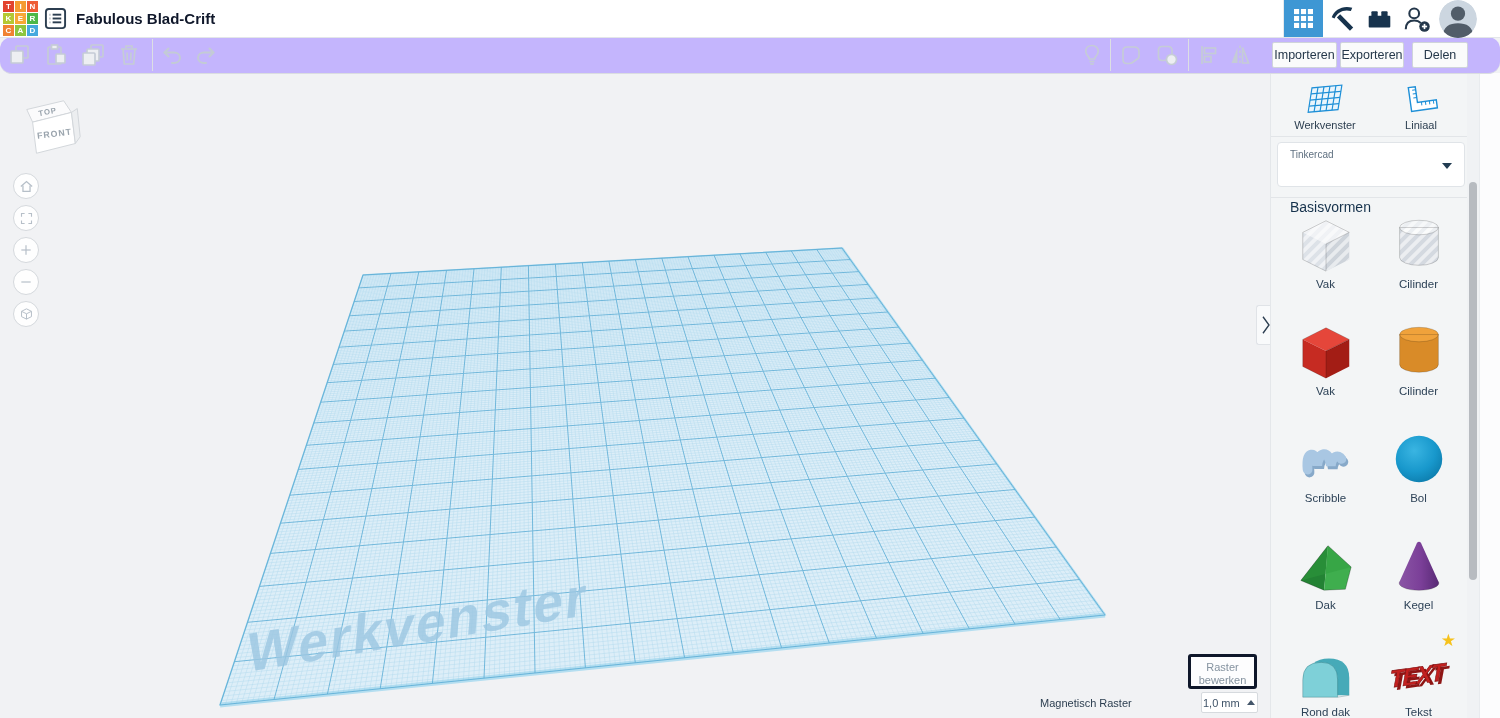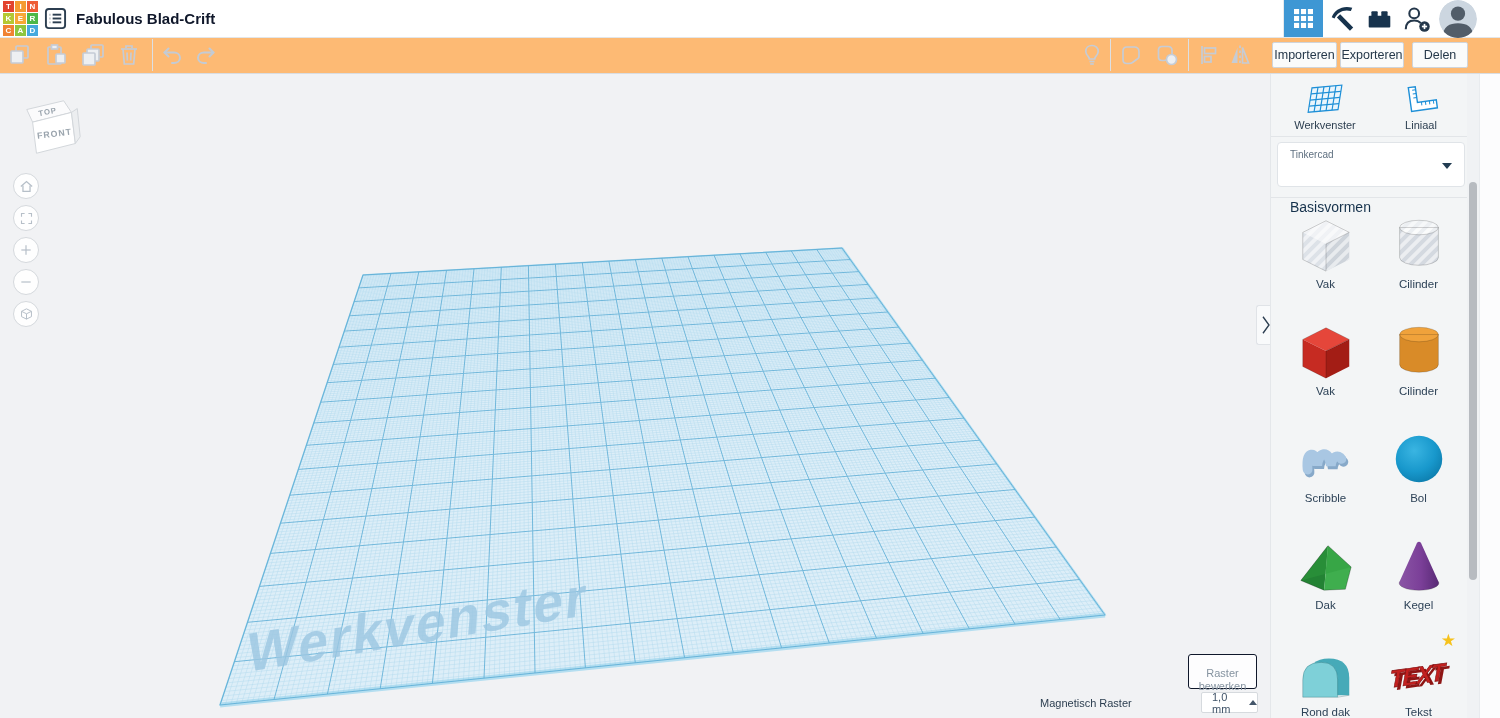--- a/index.html
+++ b/index.html
@@ -14,43 +14,43 @@
   .listbtn{position:absolute;left:44px;top:7px;width:23px;height:23px;cursor:pointer;}
   .apptitle{position:absolute;left:76px;top:0;height:37px;line-height:37px;font-size:15px;
     font-weight:bold;color:#0f172a;}
   .tb-div{position:absolute;top:0;width:1px;height:37px;background:#e6e9ec;}
   .appgrid-btn{position:absolute;left:1284px;top:0;width:39px;height:37px;background:#3e97d4;
     display:flex;align-items:center;justify-content:center;cursor:pointer;}
   .top-ic{position:absolute;top:5px;cursor:pointer;}
   .avatar{position:absolute;left:1439px;top:0px;width:38px;height:38px;border-radius:50%;
     overflow:hidden;cursor:pointer;}
   
-  .toolbar{position:absolute;left:0;top:37px;width:1500px;height:36px;background:#fdba74;
-    border-bottom:1px solid #dadde1;z-index:25;}
+  .toolbar{position:absolute;left:0;top:37px;width:1500px;height:36px;background:#c4b5fd;
+    border-bottom:1px solid #dadde1;z-index:25;border-radius:12px;}
   .tool-ic{position:absolute;top:6px;width:24px;height:24px;cursor:pointer;}
   .tool-div{position:absolute;top:2px;width:1px;height:32px;background:#dcdfe3;}
   .tbtn{position:absolute;top:5px;height:26px;background:#fafbfb;border:1px solid #cfd4da;
     border-radius:2px;font-size:12.5px;color:#25384a;display:flex;align-items:center;
     justify-content:center;cursor:pointer;box-sizing:border-box;}
   
   .canvas{position:absolute;left:0;top:73px;width:1270px;height:645px;background:#f1f2f4;}
   #scene{position:absolute;left:0;top:-73px;width:1500px;height:718px;}
   .viewcube{position:absolute;left:18px;top:20px;width:70px;height:68px;cursor:pointer;}
   .navcol{position:absolute;left:13px;top:100px;}
   .navbtn{width:26px;height:26px;border-radius:50%;background:rgba(255,255,255,.9);
     border:1px solid #d5d9dd;margin-bottom:6px;display:flex;align-items:center;
     justify-content:center;cursor:pointer;box-sizing:border-box;}
   .rasterbtn{position:absolute;left:1188px;top:581px;width:69px;height:35px;background:#fdfdfe;
-    border:1px solid #0f172a;border-radius:3px;font-size:11px;line-height:13px;color:#8593a0;
-    text-align:center;padding-top:12px;box-sizing:border-box;cursor:pointer;}
+    border:3px solid #0f172a;border-radius:3px;font-size:11px;line-height:13px;color:#8593a0;
+    text-align:center;padding-top:4px;box-sizing:border-box;cursor:pointer;}
   .snaplabel{position:absolute;left:1040px;top:624px;width:157px;
     font-size:11px;color:#2c3e50;}
   .snapdrop{position:absolute;left:1201px;top:619px;width:57px;height:21px;background:#fff;
     border:1px solid #d6dade;border-radius:2px;font-size:11px;color:#3f5368;
-    display:flex;align-items:center;padding-left:10px;box-sizing:border-box;cursor:pointer;}
+    display:flex;align-items:center;padding-left:1px;box-sizing:border-box;cursor:pointer;}
   .caret-up{width:0;height:0;border-left:4px solid transparent;border-right:4px solid transparent;
     border-bottom:5px solid #44566a;margin-left:7px;}
   .caret-down{position:absolute;right:12px;top:20px;width:0;height:0;border-left:5px solid transparent;
     border-right:5px solid transparent;border-top:6px solid #223c52;}
   .collapse-tab{position:absolute;left:1256px;top:305px;width:19px;height:40px;background:#f9fafb;
     border:1px solid #e0e3e7;border-right:none;border-radius:3px 0 0 3px;display:flex;
     align-items:center;justify-content:center;cursor:pointer;box-sizing:border-box;z-index:5;}
   
   .panel{position:absolute;left:1270px;top:73px;width:230px;height:645px;background:#f3f5f6;
     border-left:1px solid #e4e7ea;box-sizing:border-box;z-index:10;overflow:hidden;}

